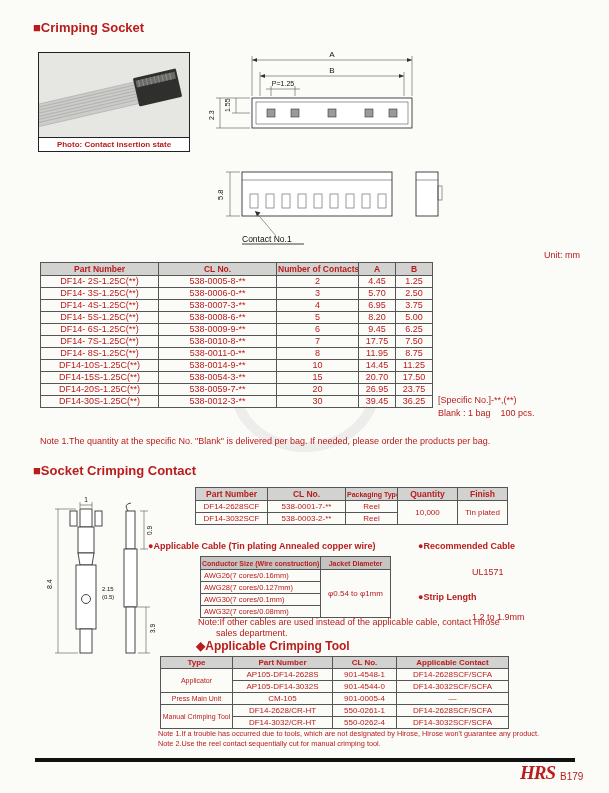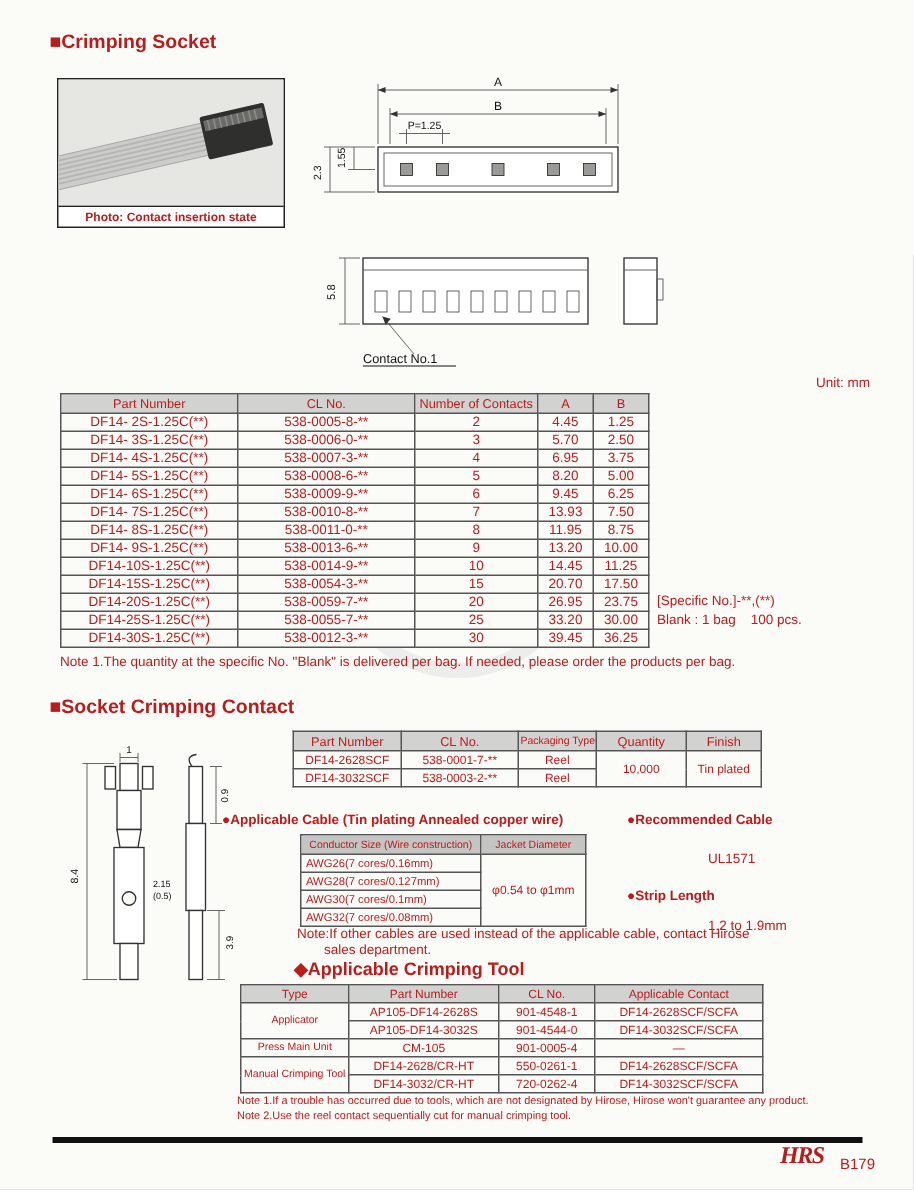--- a/index.html
+++ b/index.html
@@ -20,21 +20,21 @@
   .contactDrawing { position:absolute; left:42px; top:495px; }
   svg text { font-family:"Liberation Sans", sans-serif; fill:#111; }
   .dline { stroke:#333; stroke-width:0.9; fill:#fff; }
   .thin  { stroke:#555; stroke-width:0.6; fill:none; }
 
   .unit { position:absolute; left:495px; top:250px; width:85px; text-align:right; font-size:9px; }
 
   .tbl { position:absolute; border-collapse:collapse; table-layout:fixed; background:#fbfbf8; }
   .tbl th, .tbl td { border:1px solid #555; font-size:8.5px; font-weight:normal; text-align:center;
                      padding:0 1px; height:12px; line-height:11px; white-space:nowrap; overflow:hidden; }
-  .tbl th { background:#d2d2d0; }
+  .tbl th { background:#d2d2d0;font-weight:bold; }
   th.small { font-size:7px; }
 
   .mainTbl { left:40px; top:262px; width:392px; }
   .mainTbl th { height:13px; }
   .mainTbl td { font-size:9px; height:12px; }
 
   .contactTbl { left:195px; top:487px; width:312px; }
   .contactTbl th { height:13px; }
   .contactTbl td { height:11px; font-size:8px; }
 
@@ -62,21 +62,21 @@
   .b3 { left:418px; top:592px; }
   .plain { position:absolute; font-size:9px;margin-left:44px; }
   .ul1571 { left:428px; top:567px; }
   .strip { left:428px; top:612px; }
 
   .watermark { position:absolute; left:230px; top:322px; width:150px; height:130px;
                border-radius:50%; border:10px solid rgba(160,160,160,0.15); }
 
   .footerBar { position:absolute; left:35px; top:758px; width:540px; height:4px; background:#111; }
   .hrs { position:absolute; left:520px; top:762px; font-family:"Liberation Serif", serif;
-         font-style:italic; font-weight:bold; font-size:16px; letter-spacing:-1px; }
+         font-style:italic; font-weight:bold; font-size:19px; letter-spacing:-1px; }
   .pageNum { position:absolute; left:560px; top:771px; font-size:10px; }
 </style>
 </head>
 <body>
 
 <div class="page">
 
   <div class="h1 h1a">■Crimping Socket</div>
 
   <div class="photo">
@@ -223,64 +223,50 @@
           <td>DF14- 6S-1.25C(**)</td>
           <td>538-0009-9-**</td>
           <td>6</td>
           <td>9.45</td>
           <td>6.25</td>
         </tr>
         <tr>
           <td>DF14- 7S-1.25C(**)</td>
           <td>538-0010-8-**</td>
           <td>7</td>
-          <td>13.93</td>
+          <td>17.75</td>
           <td>7.50</td>
         </tr>
         <tr>
           <td>DF14- 8S-1.25C(**)</td>
           <td>538-0011-0-**</td>
           <td>8</td>
           <td>11.95</td>
           <td>8.75</td>
         </tr>
         <tr>
-          <td>DF14- 9S-1.25C(**)</td>
-          <td>538-0013-6-**</td>
-          <td>9</td>
-          <td>13.20</td>
-          <td>10.00</td>
-        </tr>
-        <tr>
           <td>DF14-10S-1.25C(**)</td>
           <td>538-0014-9-**</td>
           <td>10</td>
           <td>14.45</td>
           <td>11.25</td>
         </tr>
         <tr>
           <td>DF14-15S-1.25C(**)</td>
           <td>538-0054-3-**</td>
           <td>15</td>
           <td>20.70</td>
           <td>17.50</td>
         </tr>
         <tr>
           <td>DF14-20S-1.25C(**)</td>
           <td>538-0059-7-**</td>
           <td>20</td>
           <td>26.95</td>
           <td>23.75</td>
-        </tr>
-        <tr>
-          <td>DF14-25S-1.25C(**)</td>
-          <td>538-0055-7-**</td>
-          <td>25</td>
-          <td>33.20</td>
-          <td>30.00</td>
         </tr>
         <tr>
           <td>DF14-30S-1.25C(**)</td>
           <td>538-0012-3-**</td>
           <td>30</td>
           <td>39.45</td>
           <td>36.25</td>
         </tr>
       </tbody>
   </table>
@@ -438,21 +424,21 @@
         <td>—</td>
       </tr>
       <tr>
         <td rowspan="2" class="typecell">Manual Crimping Tool</td>
         <td>DF14-2628/CR-HT</td>
         <td>550-0261-1</td>
         <td>DF14-2628SCF/SCFA</td>
       </tr>
       <tr>
         <td>DF14-3032/CR-HT</td>
-        <td>720-0262-4</td>
+        <td>550-0262-4</td>
         <td>DF14-3032SCF/SCFA</td>
       </tr>
     </tbody>
   </table>
 
   <div class="note tnote1">Note 1.If a trouble has occurred due to tools, which are not designated by Hirose, Hirose won't guarantee any product.</div>
   <div class="note tnote2">Note 2.Use the reel contact sequentially cut for manual crimping tool.</div>
 
   <div class="footerBar"></div>
   <div class="hrs">HRS</div>

